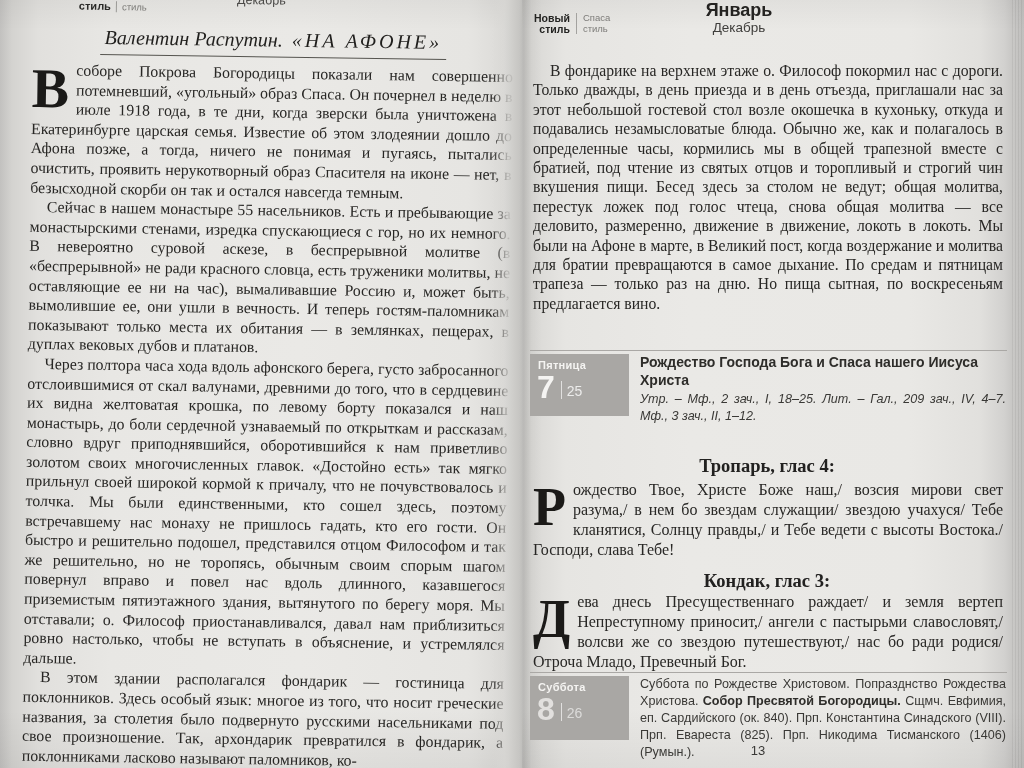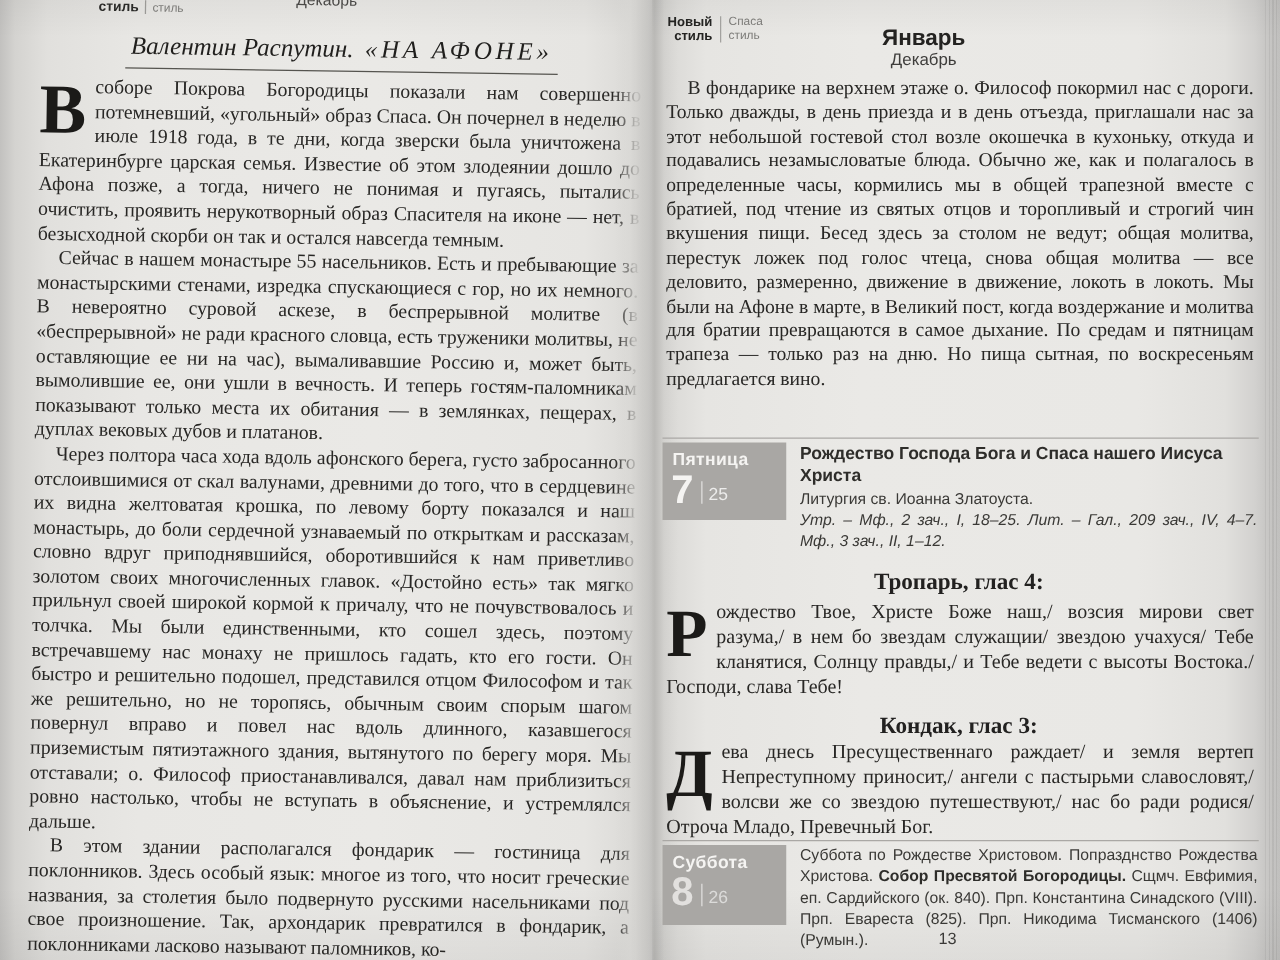--- a/index.html
+++ b/index.html
@@ -32,37 +32,37 @@
   .lp-fade{position:absolute;left:492px;top:0;width:30px;height:768px;
     background:linear-gradient(90deg, rgba(219,218,215,0) 0%, rgba(217,216,213,0.85) 55%, #d5d4d1 100%);}
   .gutter{position:absolute;left:504px;top:0;width:38px;height:768px;
     background:linear-gradient(90deg, rgba(0,0,0,0) 0%, rgba(0,0,0,0.07) 40%, rgba(0,0,0,0.12) 52%, rgba(0,0,0,0.03) 72%, rgba(0,0,0,0) 100%);}
   
   .rp{position:absolute;left:530px;top:0;width:478px;height:768px;}
   .rp-header{position:absolute;left:4px;top:13px;display:flex;align-items:flex-start;font-family:"Liberation Sans","DejaVu Sans",sans-serif;}
   .nb{font-weight:bold;font-size:10.5px;line-height:11px;color:#242422;text-align:right;}
   .vsep{width:1px;height:21px;background:#a3a29f;margin:0 6px;}
   .ob{font-size:9.5px;line-height:10.5px;color:#7c7b78;}
-  .rp-months{position:absolute;left:0;top:20px;width:418px;text-align:center;font-family:"Liberation Sans","DejaVu Sans",sans-serif;}
+  .rp-months{position:absolute;left:0;top:0;width:418px;text-align:center;font-family:"Liberation Sans","DejaVu Sans",sans-serif;}
   .m-new{font-weight:bold;font-size:18px;color:#242321;line-height:20px;}
   .m-old{font-size:13.5px;color:#3f3e3c;line-height:16px;}
   .rp-body{position:absolute;left:3px;top:61px;width:470px;font-size:15.7px;line-height:19.4px;
     text-align:justify;color:#282725;}
   .rp-body p{margin:0;}
   .rp-body p.ind{text-indent:17px;}
   .rule{position:absolute;left:0;width:477px;height:1px;background:#aaa8a5;}
   .rule.r1{top:350px;}
   .rule.r2{top:672px;}
   .entry{position:absolute;left:0;width:477px;font-family:"Liberation Sans","DejaVu Sans",sans-serif;}
   .entry.e1{top:354px;}
   .entry.e2{top:676px;}
   .daybox{position:absolute;left:0;top:0;width:99px;background:#a9a7a4;color:#f5f4f2;}
   .e1 .daybox{height:62px;}
   .e2 .daybox{height:64px;}
-  .dayname{font-weight:bold;font-size:14px;padding:5px 16px 0 8px;letter-spacing:0.3px;}
+  .dayname{font-weight:bold;font-size:11px;padding:5px 16px 0 8px;letter-spacing:0.3px;}
   .daynums{display:flex;align-items:flex-end;padding:1px 0 0 7px;}
   .daynew{font-weight:bold;font-size:32px;line-height:30px;}
   .daysep{width:1px;height:18px;background:rgba(255,255,255,0.65);margin:0 5px 3px 6px;}
   .dayold{font-size:14px;line-height:18px;color:rgba(255,255,255,0.78);margin-bottom:2px;}
   .e2 .daynew,.e2 .dayold{opacity:0.75;}
   .ebody{margin-left:110px;width:366px;color:#3a3936;font-size:12.6px;line-height:17px;text-align:justify;}
   .etitle{font-weight:bold;font-size:14px;line-height:17.5px;color:#2e2d2a;margin-bottom:2px;text-align:left;}
   .eread{font-style:italic;}
   .ebold{font-weight:bold;color:#2e2d2a;}
   .chant-h{position:absolute;left:0;width:474px;text-align:center;font-weight:bold;font-size:18.5px;color:#222120;}
@@ -141,21 +141,20 @@
       <div class="daybox">
         <div class="dayname">Пятница</div>
         <div class="daynums">
           <span class="daynew">7</span>
           <span class="daysep"></span>
           <span class="dayold">25</span>
         </div>
       </div>
       <div class="ebody">
         <div class="etitle">Рождество Господа Бога и Спаса нашего Иисуса Христа</div>
-        <div>Литургия св. Иоанна Златоуста.</div>
         <div class="eread">Утр. – Мф., 2 зач., I, 18–25. Лит. – Гал., 209 зач., IV, 4–7. Мф., 3 зач., II, 1–12.</div>
       </div>
     </div>
 
     <div class="chant-h t">Тропарь, глас 4:</div>
     <div class="chant t">
       <span class="dropcap">Р</span><span>ождество Твое, Христе Боже наш,/ возсия мирови свет разума,/ в нем бо звездам служащии/ звездою учахуся/ Тебе кланятися, Солнцу правды,/ и Тебе ведети с высоты Востока./ Господи, слава Тебе!</span>
     </div>
 
     <div class="chant-h k">Кондак, глас 3:</div>

